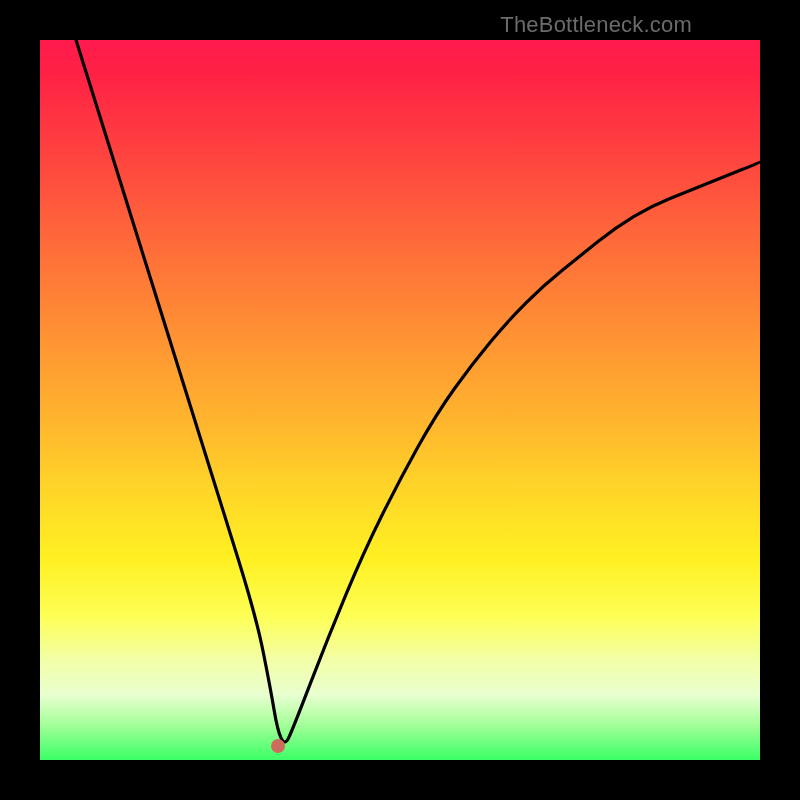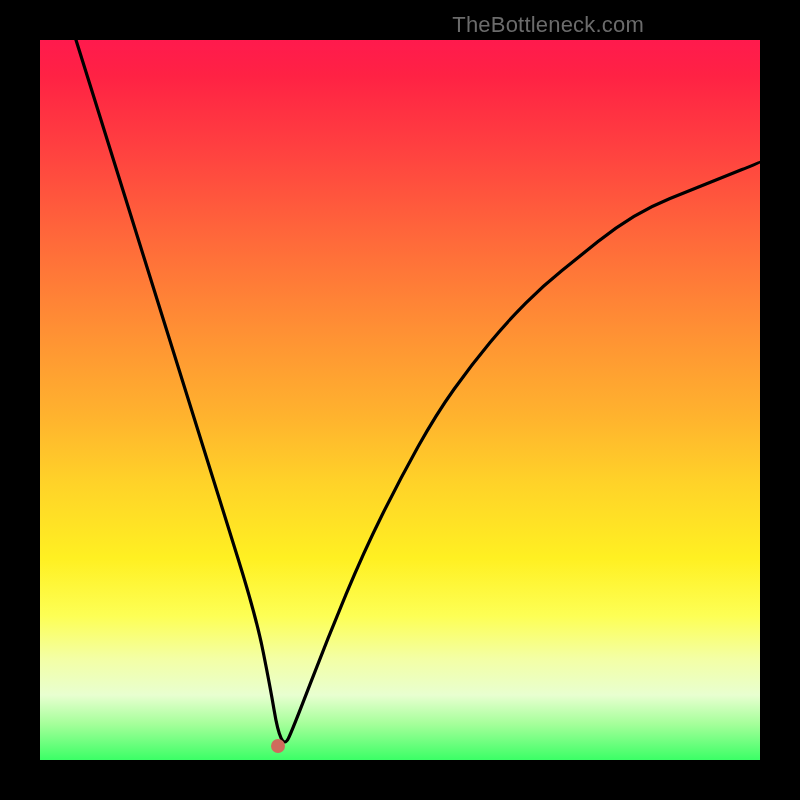--- a/index.html
+++ b/index.html
@@ -9,20 +9,21 @@
     height: 800px;
     overflow: hidden;
     background: #000;
     font-family: Arial, Helvetica, sans-serif;
   }
   .frame {
     position: relative;
     width: 688px;
     height: 800px;
     background: #000;
+    padding-left: 48px;
   }
   .plot-area {
     position: absolute;
     left: 40px;
     top: 40px;
     width: 720px;
     height: 720px;
     
     background: linear-gradient(to bottom,
       #ff1a4d 0%,

